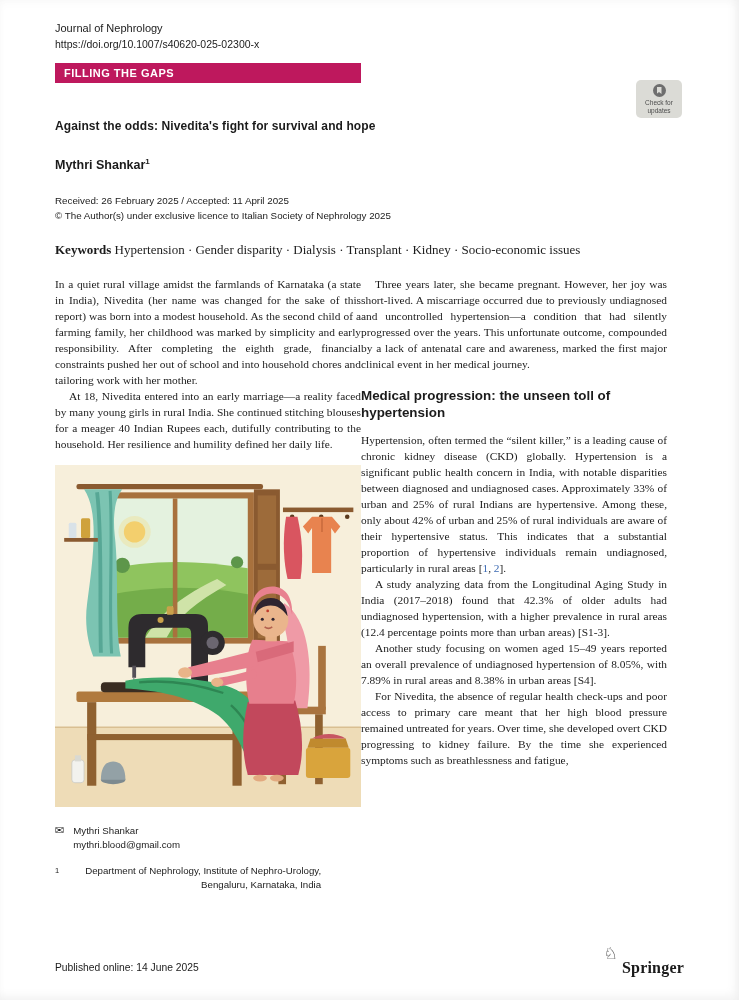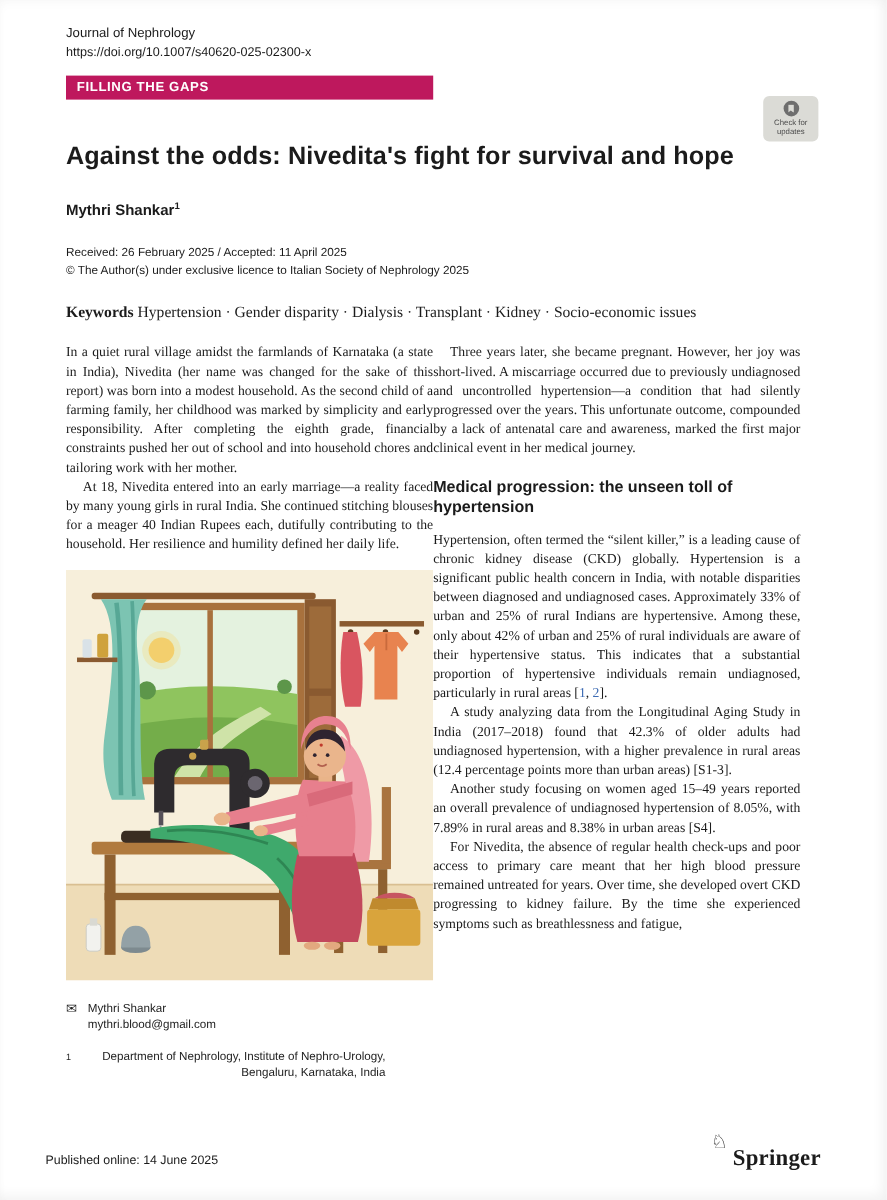--- a/index.html
+++ b/index.html
@@ -21,21 +21,21 @@
   .check-badge{
     position:absolute;right:57px;top:80px;width:42px;background:#dbdbd6;border-radius:5px;
     padding:4px 2px 3px;display:flex;flex-direction:column;align-items:center;
     font-family:"Liberation Sans",sans-serif;font-size:6.5px;color:#4c4c4c;line-height:1.2;
     cursor:pointer;
   }
   .cb-circle{width:13px;height:13px;border-radius:50%;background:#6e6e6e;margin-bottom:2px;position:relative;}
   .cb-circle::after{content:"";position:absolute;left:4px;top:3px;width:5px;height:7px;background:#dbdbd6;clip-path:polygon(0 0,100% 0,100% 100%,50% 72%,0 100%);}
 
   
-  .title{font-family:"Liberation Sans",sans-serif;font-weight:bold;font-size:21px;margin-top:36px;letter-spacing:0.1px;}
+  .title{font-family:"Liberation Sans",sans-serif;font-weight:bold;font-size:12px;margin-top:36px;letter-spacing:0.1px;}
   .author{font-family:"Liberation Sans",sans-serif;font-weight:bold;font-size:12.5px;margin-top:24px;}
   .author sup{font-size:8px;font-weight:bold;}
   .meta{font-family:"Liberation Sans",sans-serif;font-size:9.8px;margin-top:22px;line-height:1.5;}
   .keywords{font-size:13px;margin-top:18px;}
   .keywords .kw-label{font-weight:bold;}
 
   
   .columns{display:flex;margin-top:18px;}
   .col{width:306px;font-size:11.4px;line-height:1.405;text-align:justify;}
   .col p{margin:0;}
@@ -52,24 +52,24 @@
 
   
   .footnote{margin-top:17px;font-family:"Liberation Sans",sans-serif;font-size:9.7px;line-height:1.5;text-align:left;color:#222;}
   .fn-row{display:flex;gap:9px;}
   .envelope{font-family:"DejaVu Sans",sans-serif;font-size:11px;line-height:1.2;}
   .affil{display:flex;gap:12px;margin-top:11px;}
   .affil .marker{font-size:7.5px;vertical-align:top;position:relative;top:1px;}
   .affil .affil-text{max-width:250px;text-align:right;}
 
   
-  .published{position:absolute;left:38px;bottom:27px;font-family:"Liberation Sans",sans-serif;font-size:10.3px;}
+  .published{position:absolute;left:55px;bottom:27px;font-family:"Liberation Sans",sans-serif;font-size:10.3px;}
   .springer{position:absolute;right:55px;bottom:23px;display:flex;align-items:center;gap:4px;}
   .knight{font-family:"DejaVu Sans",sans-serif;font-size:16px;line-height:1;}
-  .springer-text{font-family:"Liberation Serif",serif;font-size:19px;font-weight:600;letter-spacing:0.2px;margin-top:28px;}
+  .springer-text{font-family:"Liberation Serif",serif;font-size:16px;font-weight:600;letter-spacing:0.2px;margin-top:28px;}
 </style>
 </head>
 <body>
 
 <div class="page">
   <div class="content">
 
     <div class="journal-name">Journal of Nephrology</div>
     <div class="doi">https://doi.org/10.1007/s40620-025-02300-x</div>
     <div class="banner">FILLING THE GAPS</div>

